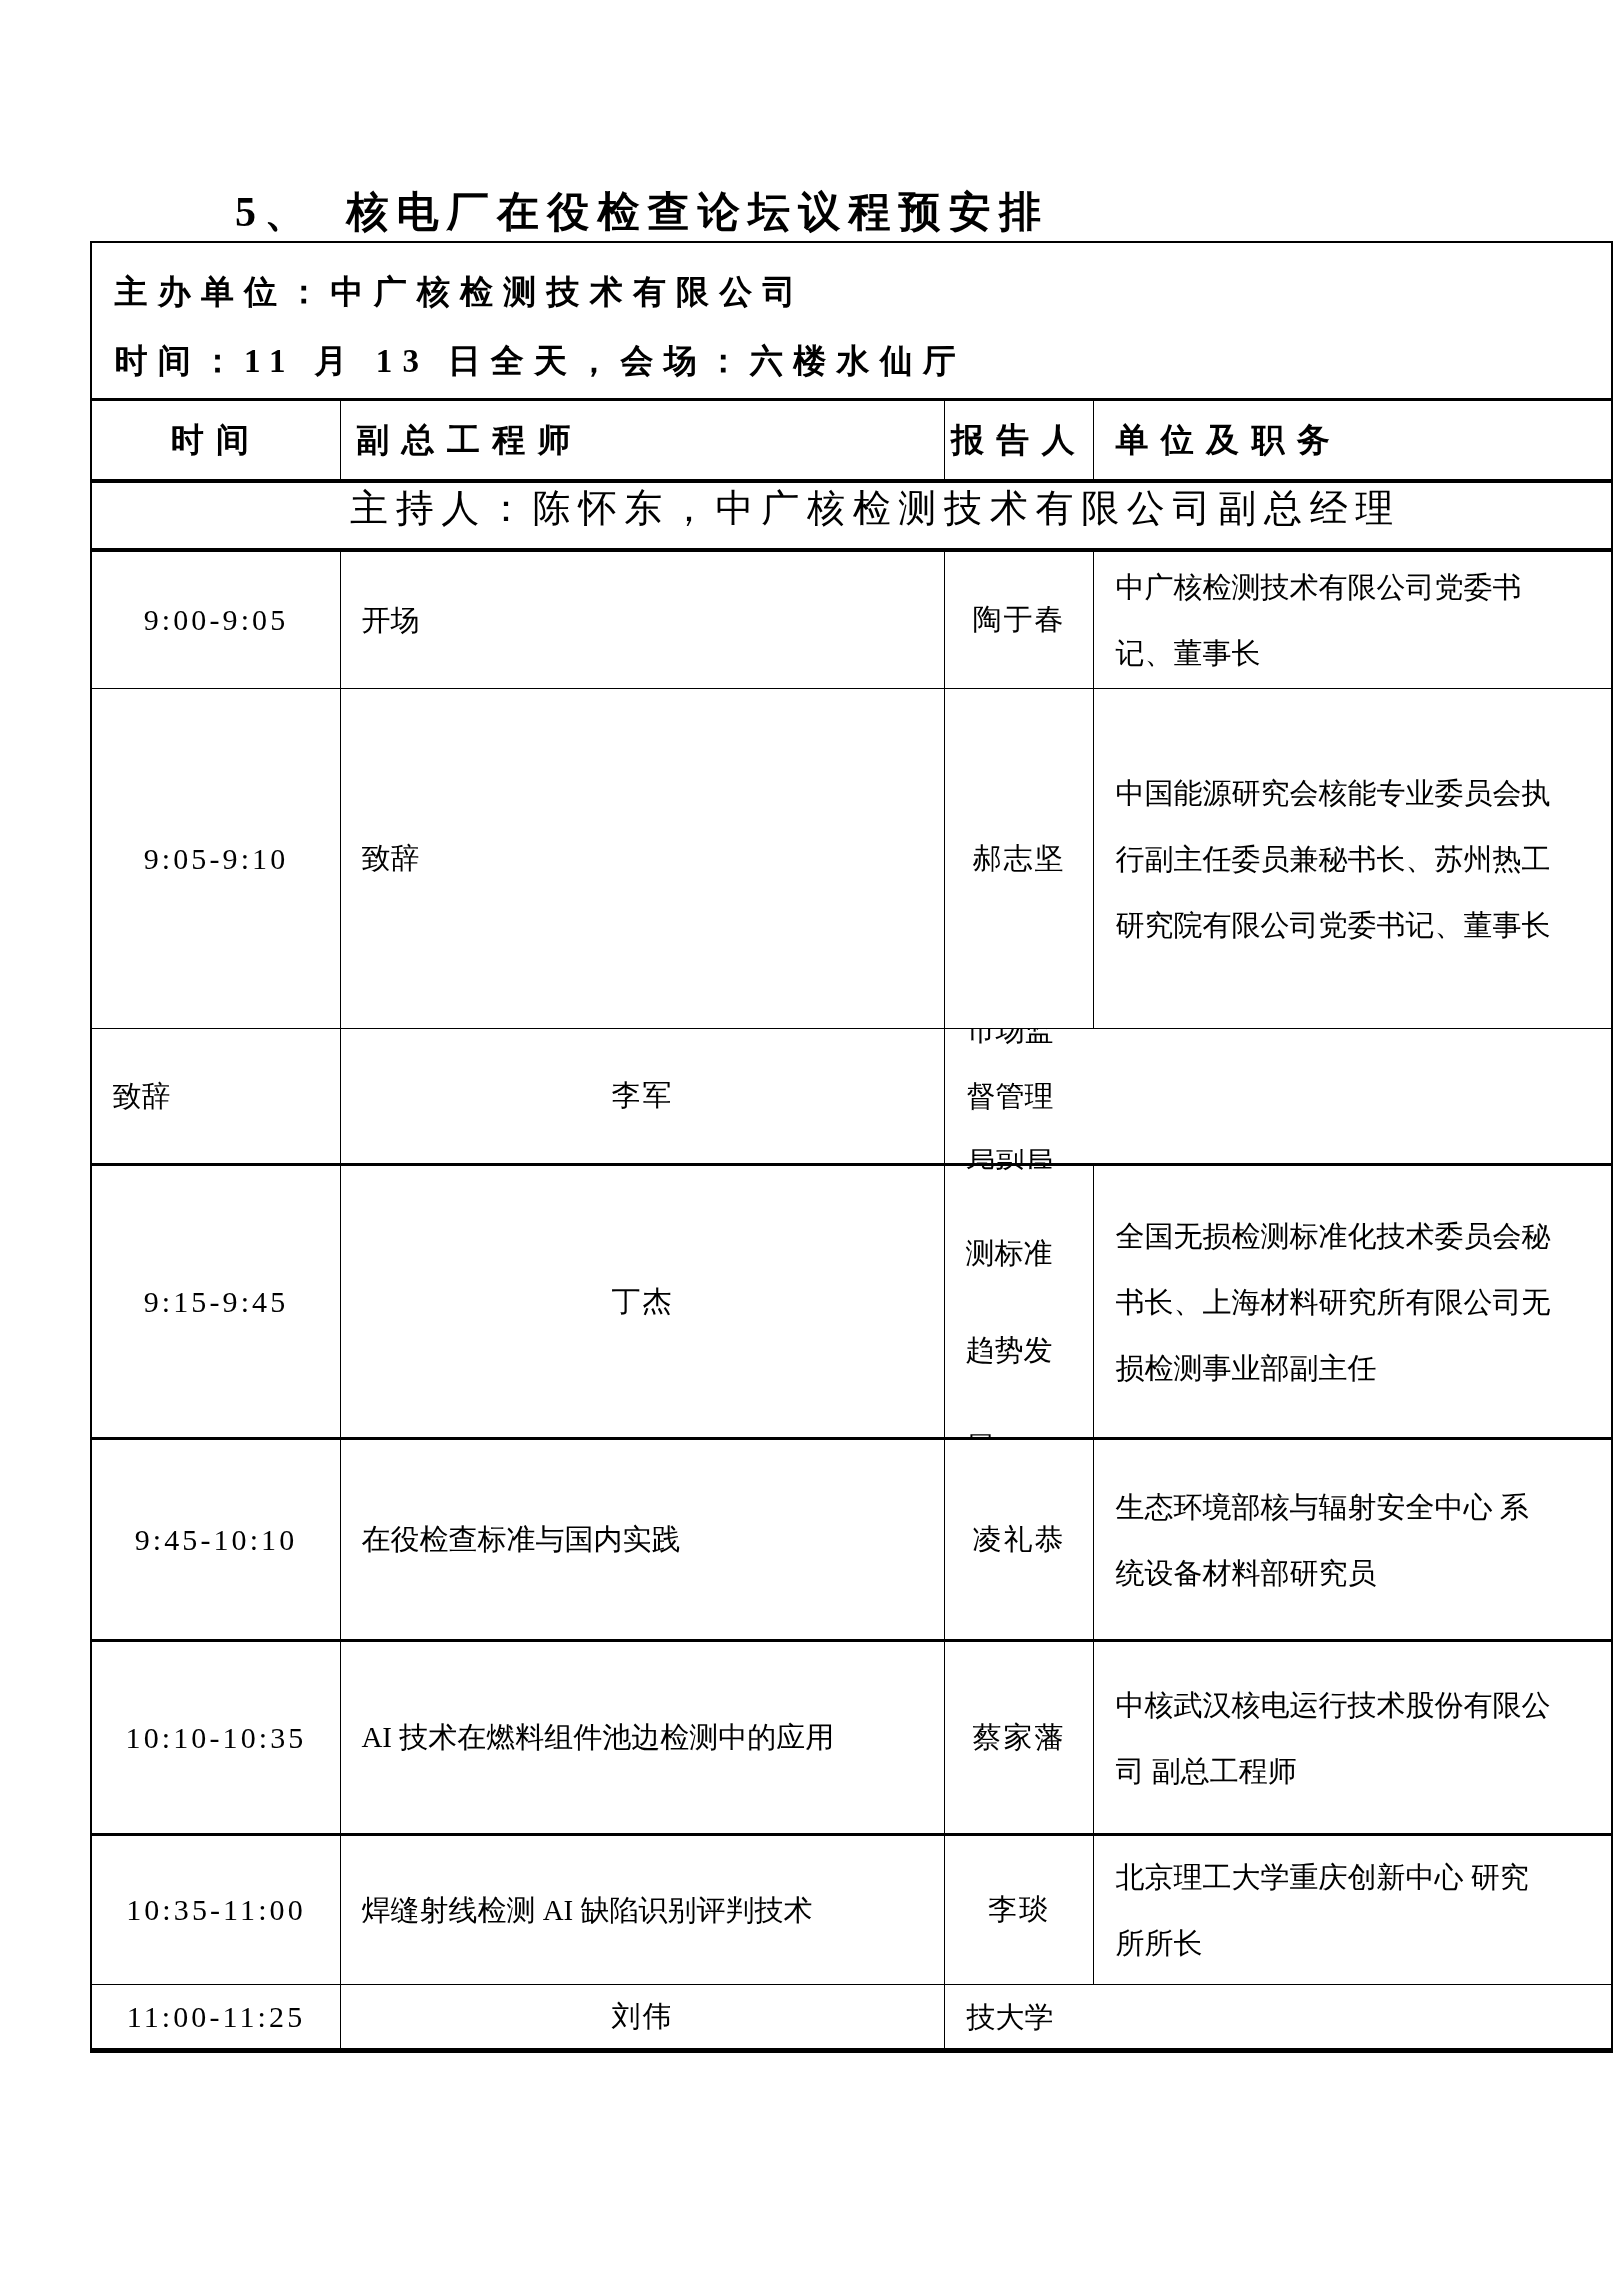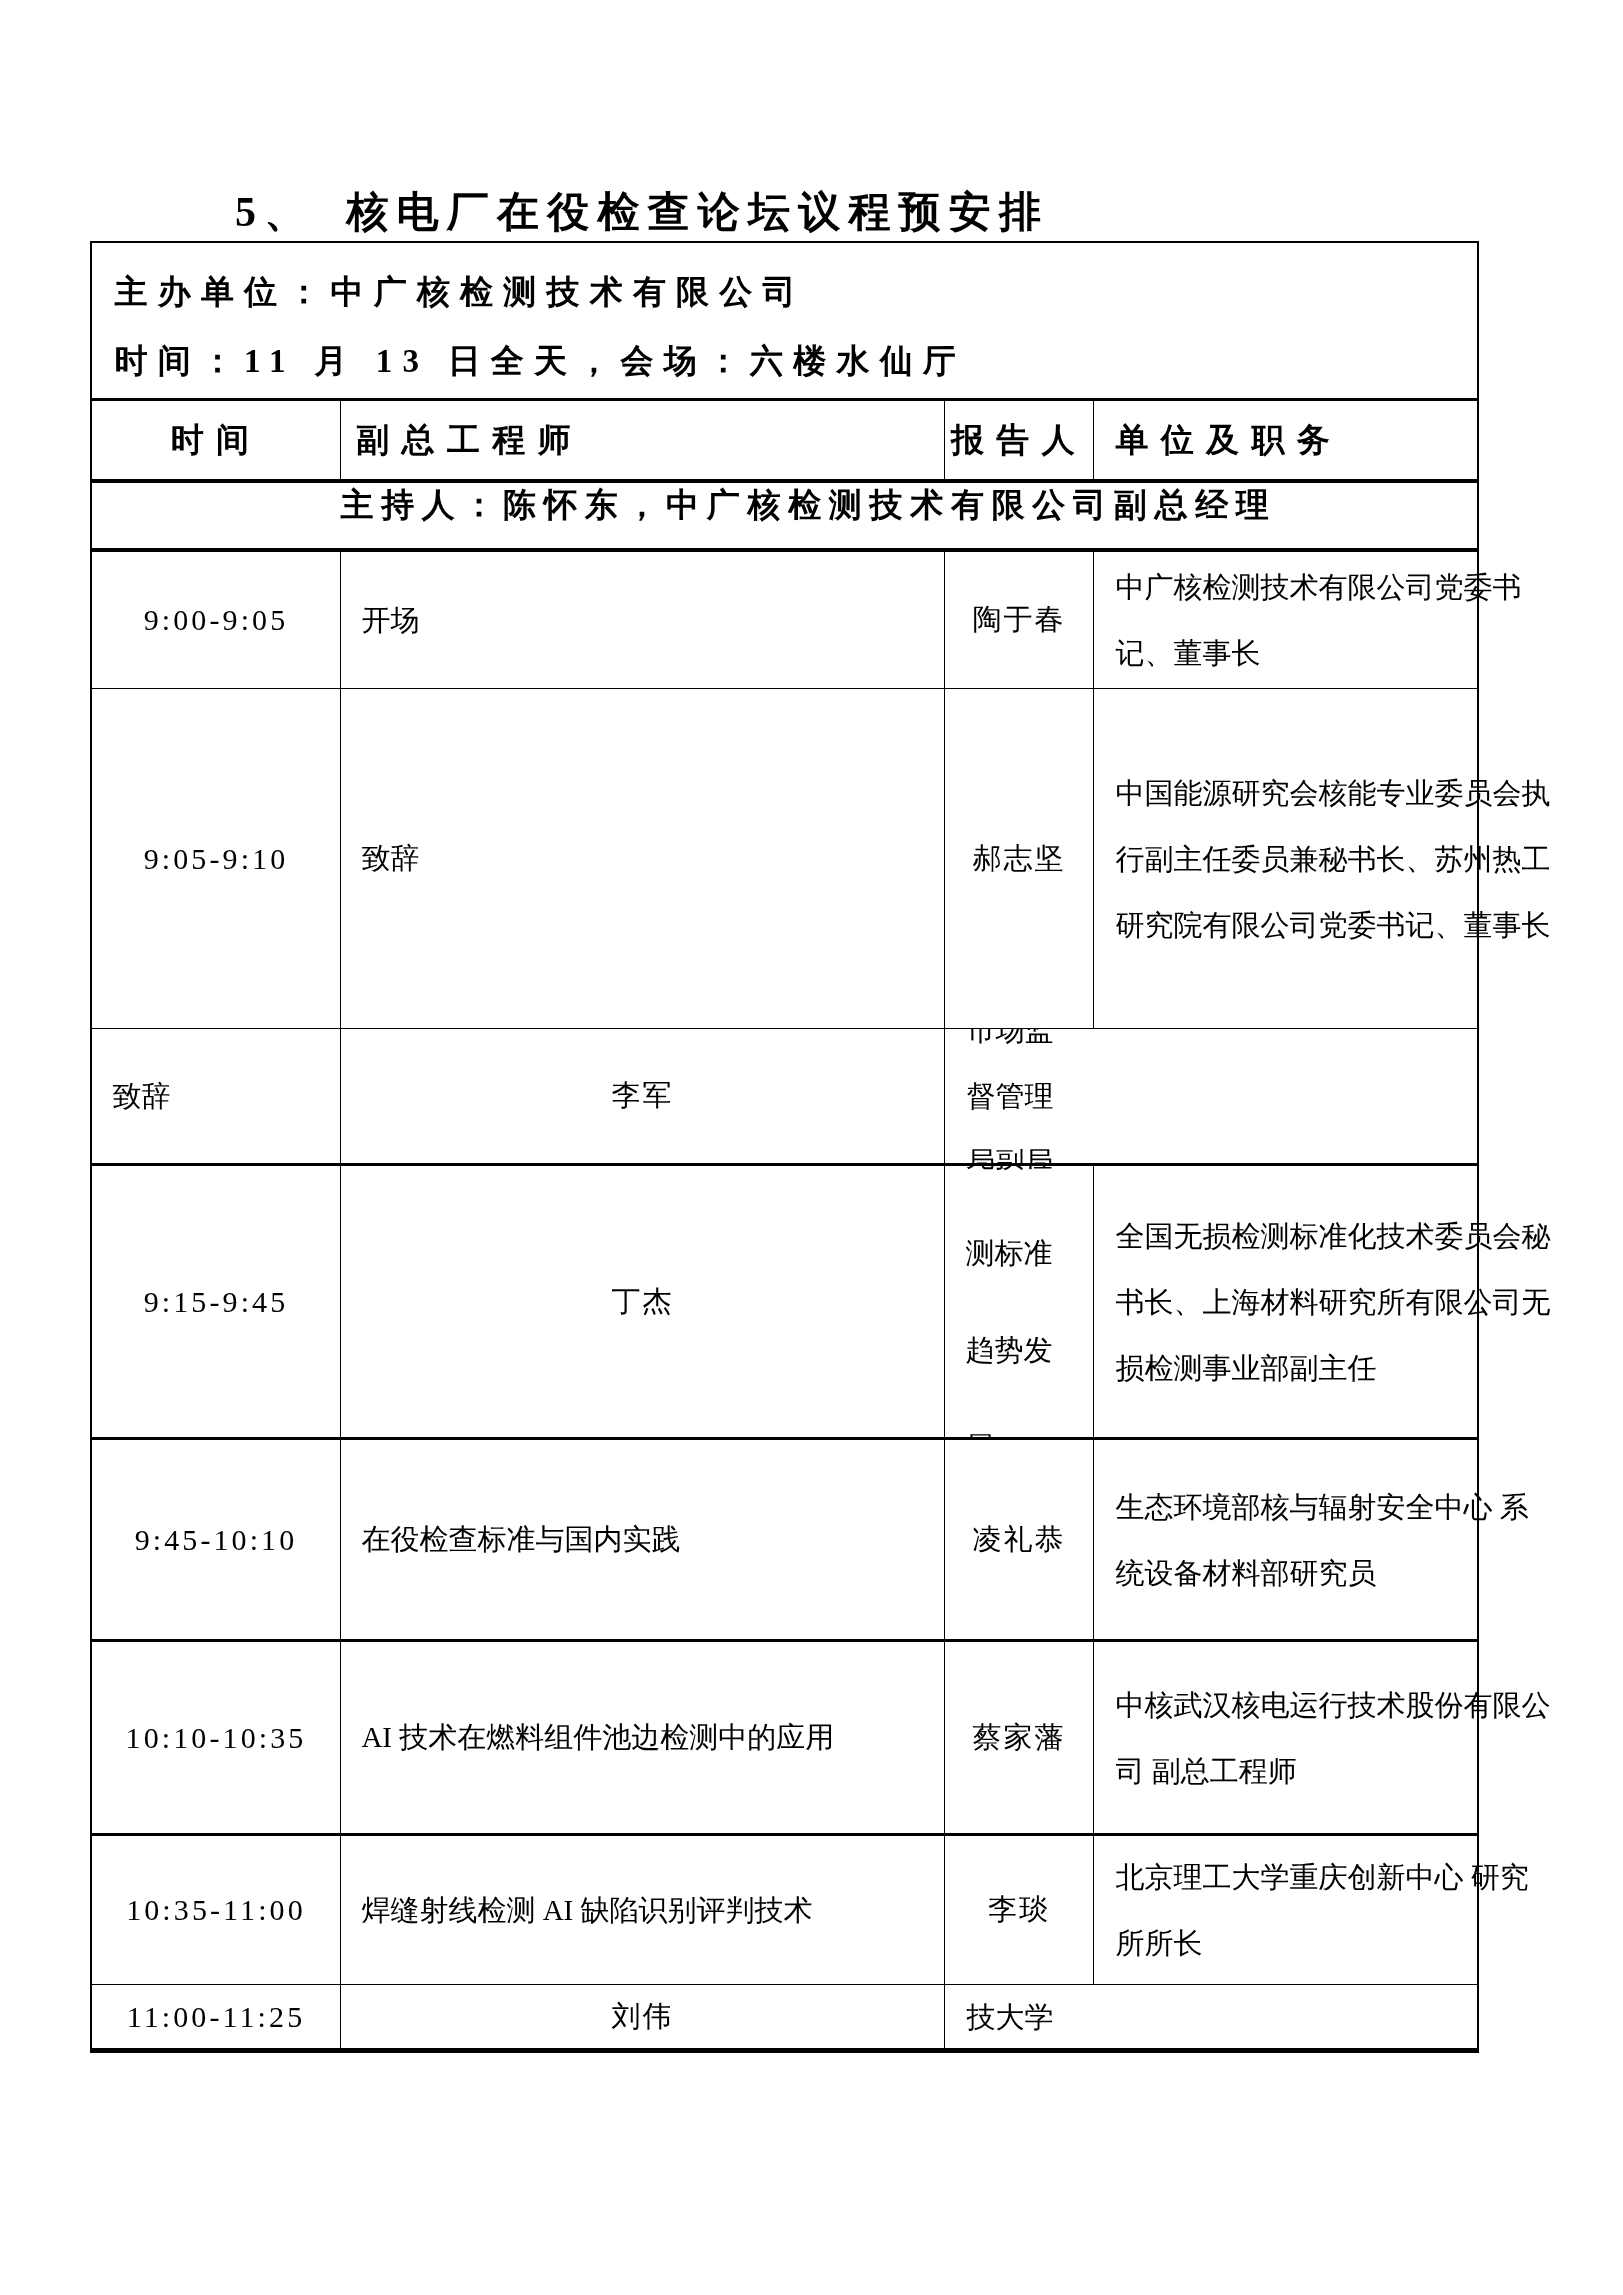--- a/index.html
+++ b/index.html
@@ -11,21 +11,21 @@
     color:#000000;
   }
   .doc-title {
     position:absolute; left:235px; top:184px;
     font-size:42px; font-weight:bold;
     letter-spacing:8.2px; white-space:nowrap;
   }
   .doc-title .title-number { margin-right:32px; }
 
   .agenda-table {
-    position:absolute; left:90px; top:241px; width:1389px;
+    position:absolute; left:90px; top:241px; width:1523px;
     border:2px solid #000; border-bottom-width:5.1px;
     background:#fff;
   }
   .info-box {
     border-bottom:3.1px solid #000;
     height:158px;
     padding:15.3px 0 0 22.5px;
     font-weight:bold; font-size:33px; letter-spacing:10.2px;
   }
   .info-line { line-height:69px; white-space:nowrap; }
@@ -38,21 +38,21 @@
   .header-row .cell { line-height:1.1; }
   .c-time   { justify-content:center; text-align:center; }
   .c-agenda { justify-content:flex-start; padding-left:20.4px; padding-right:31px; }
   .c-speaker{ justify-content:center; text-align:center; }
   .c-org    { justify-content:flex-start; padding-left:21.5px; padding-right:13.3px; }
   .header-row .c-agenda { padding-left:15.3px; }
 
   .moderator-row { height:69px; border-bottom:4.1px solid #000; }
   .moderator-cell {
     width:100%; display:flex; align-items:center; justify-content:center;
-    font-weight:bold; font-size:33px; letter-spacing:7.7px; white-space:nowrap;padding-left:48px;
+    font-weight:normal; font-size:38px; letter-spacing:7.7px; white-space:nowrap;padding-left:48px;
   }
 
   .body-row { font-size:29px; }
   .body-row .c-time { font-size:30px; letter-spacing:3.1px; white-space:nowrap; }
   .body-row .c-agenda { line-height:97px; }
   .body-row .c-speaker { letter-spacing:2px; }
   .body-row .c-org { line-height:66px; }
 
   .b-thin { border-bottom:1.5px solid #000; }
   .b-med  { border-bottom:3.1px solid #000; }

